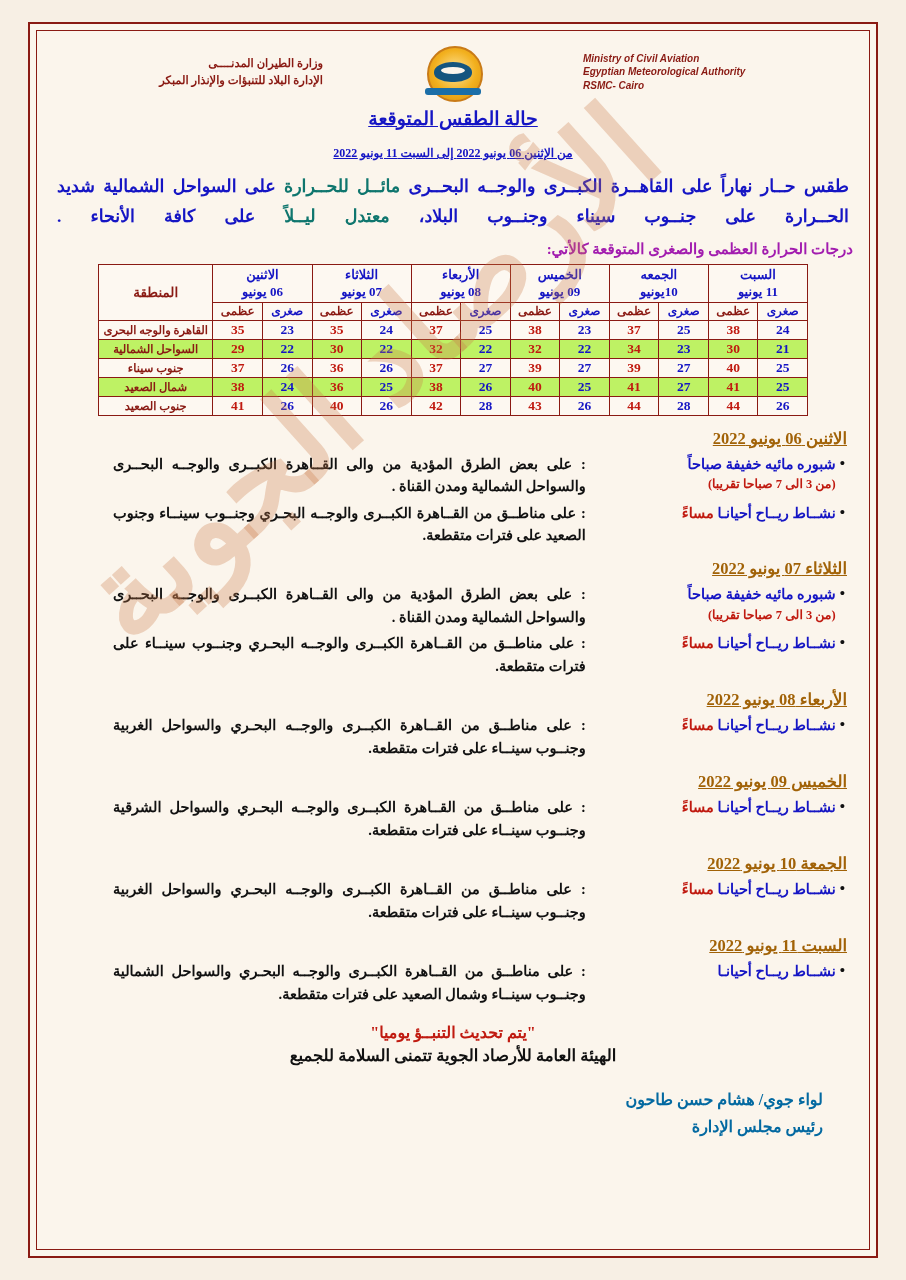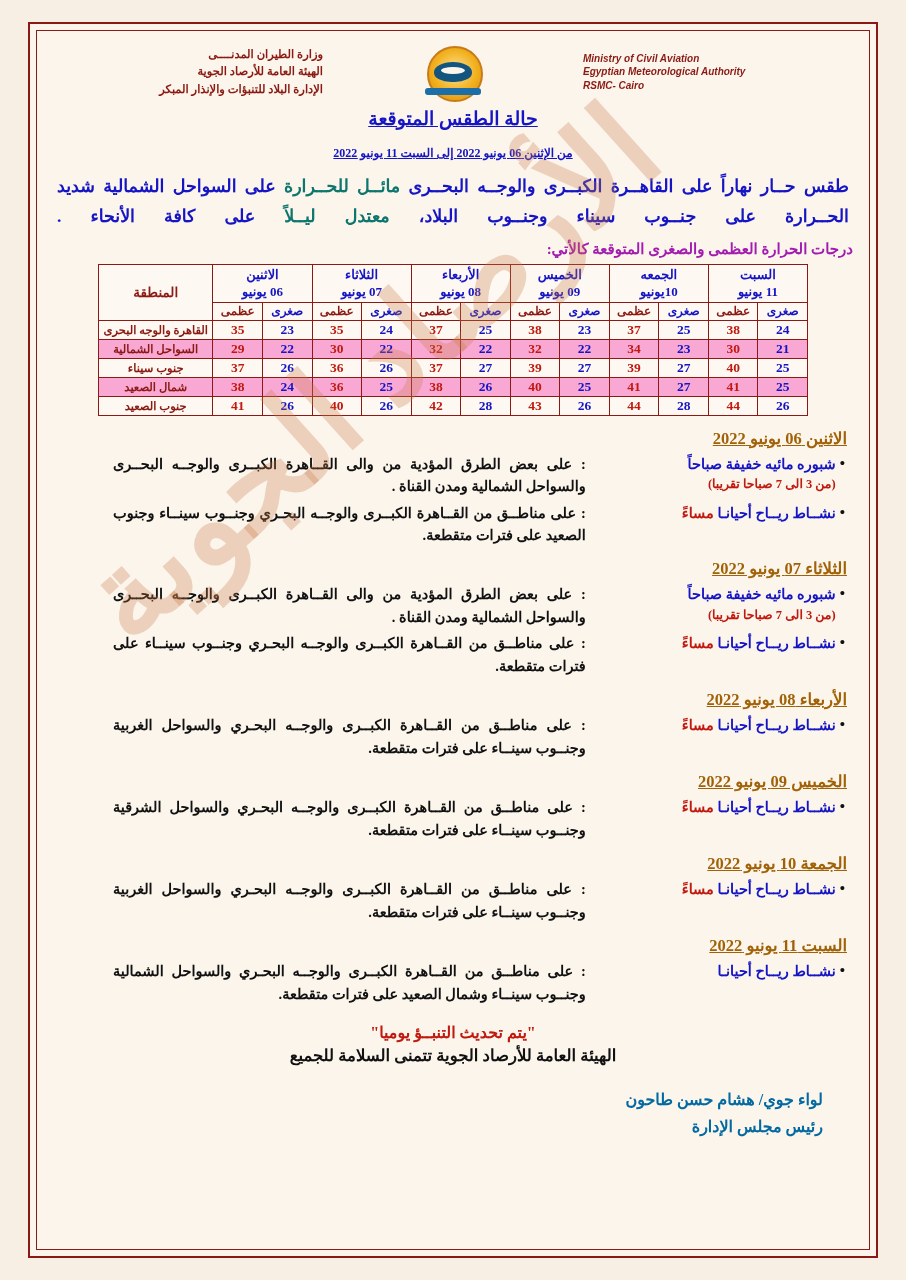--- a/index.html
+++ b/index.html
@@ -108,21 +108,21 @@
     text-align:center;font-weight:bold;
     padding:1px 2px;
   }
   .day-head{color:#1515c4;font-size:13px;line-height:1.35;padding:3px 2px;}
   .region-head{color:#8a1a13;font-size:13.5px;width:108px;}
   .sub-head{font-size:12px;color:#1515c4;padding:1px;}
   .sub-head.max{color:#8a1a13;}
   .region-cell{color:#8a1a13;font-size:11.5px;text-align:right;padding-right:5px;}
   .v-max{color:#c01a10;font-size:13.5px;width:44px;}
   .v-min{color:#1515c4;font-size:13.5px;width:44px;}
-  tr.shade td{background:#f9a8d4;}
+  tr.shade td{background:#bef264;}
   
   .day-title{
     color:#a16207;font-weight:bold;font-size:16.5px;text-decoration:underline;
     text-align:right;margin:13px 6px 4px 0;
   }
   ul.bullets{list-style:none;margin:0;padding:0;}
   ul.bullets li{
     display:flex;align-items:flex-start;justify-content:flex-end;
     margin:4px 0;font-size:14.5px;font-weight:bold;line-height:1.55;
   }
@@ -161,21 +161,20 @@
       <div>Egyptian Meteorological Authority</div>
       <div>RSMC- Cairo</div>
     </div>
     <div class="logo">
       <div class="disc"></div>
       <div class="bird"></div>
       <div class="bar"></div>
     </div>
     <div class="hdr-ar">
       <div>وزارة الطيران المدنــــى</div>
-      <div>الهيئة العامة للأرصاد الجوية</div>
       <div>الإدارة البلاد للتنبؤات والإنذار المبكر</div>
     </div>
   </div>
 
   <div class="title1">حالة الطقس المتوقعة</div>
   <div class="title2">من الإثنين 06 يونيو 2022 إلى السبت 11 يونيو 2022</div>
 
   <div class="summary">
     <span class="hot">طقس حــار نهاراً على القاهــرة الكبــرى والوجــه البحــرى </span><span class="red">مائــل للحــرارة </span><span class="hot">على السواحل الشمالية</span>
     <span class="hot">شديد الحــرارة على جنــوب سيناء وجنــوب البلاد، </span><span class="red">معتدل ليــلاً </span><span class="hot">على كافة الأنحاء .</span>

